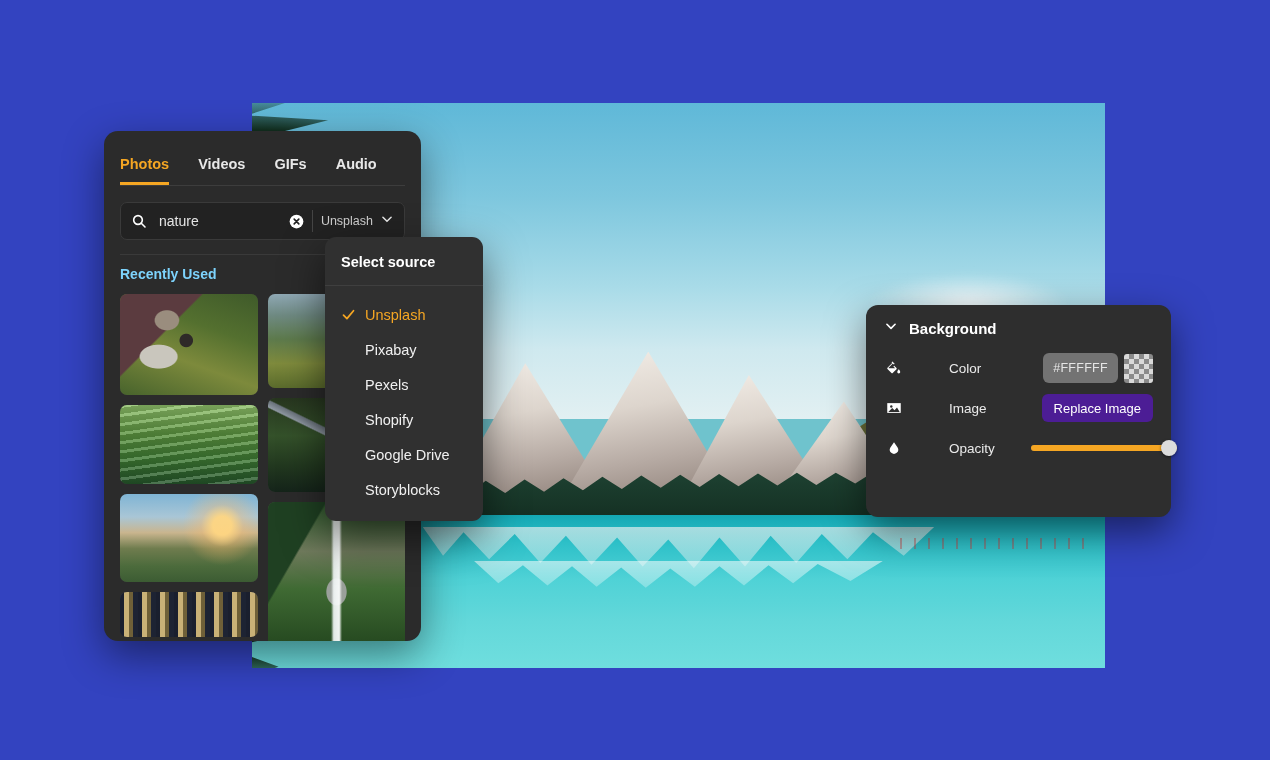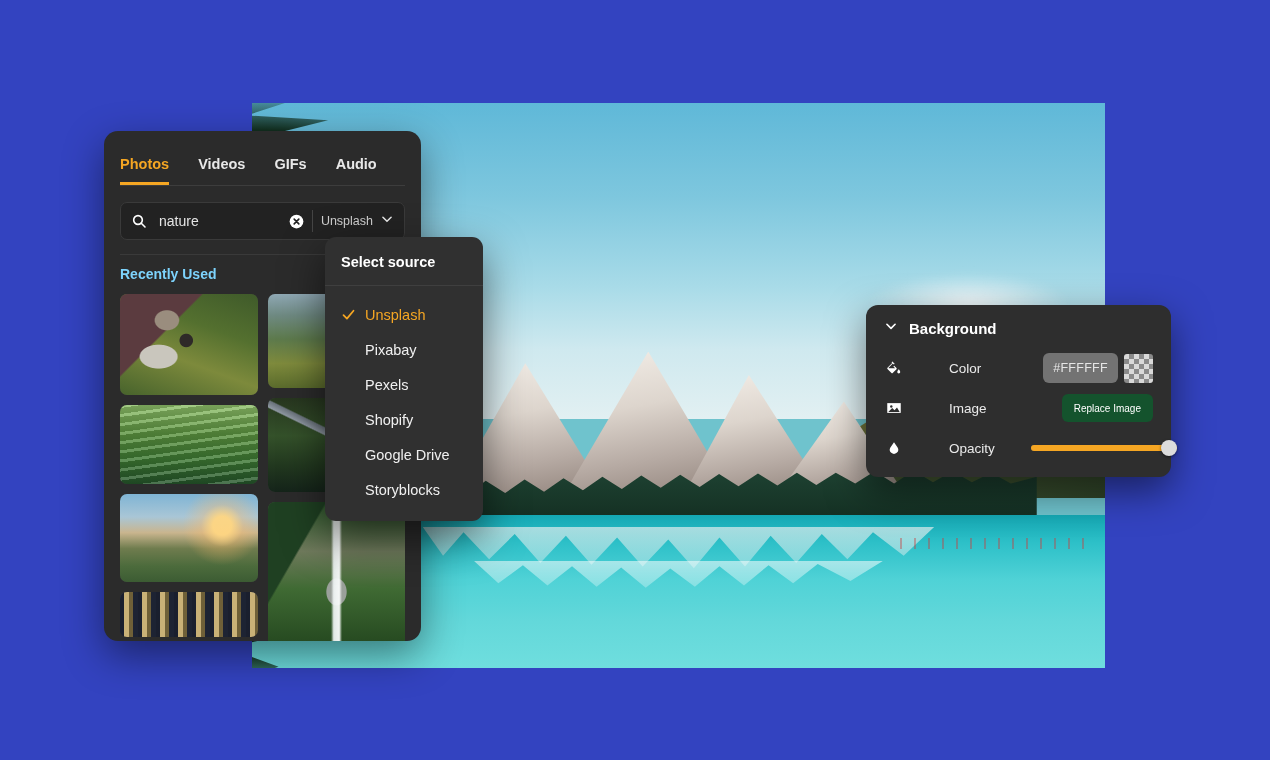--- a/index.html
+++ b/index.html
@@ -242,21 +242,21 @@
     font-size: 14.5px; color:#f0f0f0;
     cursor:pointer;
   }
   .dd-item .check { width:16px; margin-right:8px; display:flex; align-items:center; }
   .dd-item.selected { color:#F5A623; }
 
   
   #background-panel {
     position: absolute;
     left: 866px; top: 305px;
-    width: 305px; height: 172px;
+    width: 305px; height: 212px;
     background: #2e2e2e;
     border-radius: 12px;
     box-shadow: 0 14px 38px rgba(0,0,0,.5);
     z-index: 20;
     padding: 0 18px;
   }
   #bg-header {
     display:flex; align-items:center; gap:11px;
     height: 42px; padding-top: 4px;
   }
@@ -279,25 +279,25 @@
     width:29px; height:29px; margin-left:6px;
     border-radius:3px;
     background-image:
       linear-gradient(45deg,#8a8a8a 25%,transparent 25%,transparent 75%,#8a8a8a 75%),
       linear-gradient(45deg,#8a8a8a 25%,#d9d9d9 25%,#d9d9d9 75%,#8a8a8a 75%);
     background-size: 10px 10px;
     background-position: 0 0, 5px 5px;
     cursor:pointer;
   }
   #replace-image-button {
-    background:#14532d; color:#fff;
+    background:#4c1d95; color:#fff;
     border:none; border-radius:6px;
     height:28px; padding:0 12px;
     font-family:"Liberation Sans",sans-serif;
-    font-size:10px; cursor:pointer;
+    font-size:13px; cursor:pointer;
   }
   #opacity-slider {
     position:relative; width:146px; height:18px; cursor:pointer;
     display:flex; align-items:center;
   }
   #opacity-track {
     width:100%; height:6px; border-radius:3px; background:#4a4a4a;
   }
   #opacity-fill {
     position:absolute; left:0; top:6px; height:6px; border-radius:3px; background:#F5A623;

